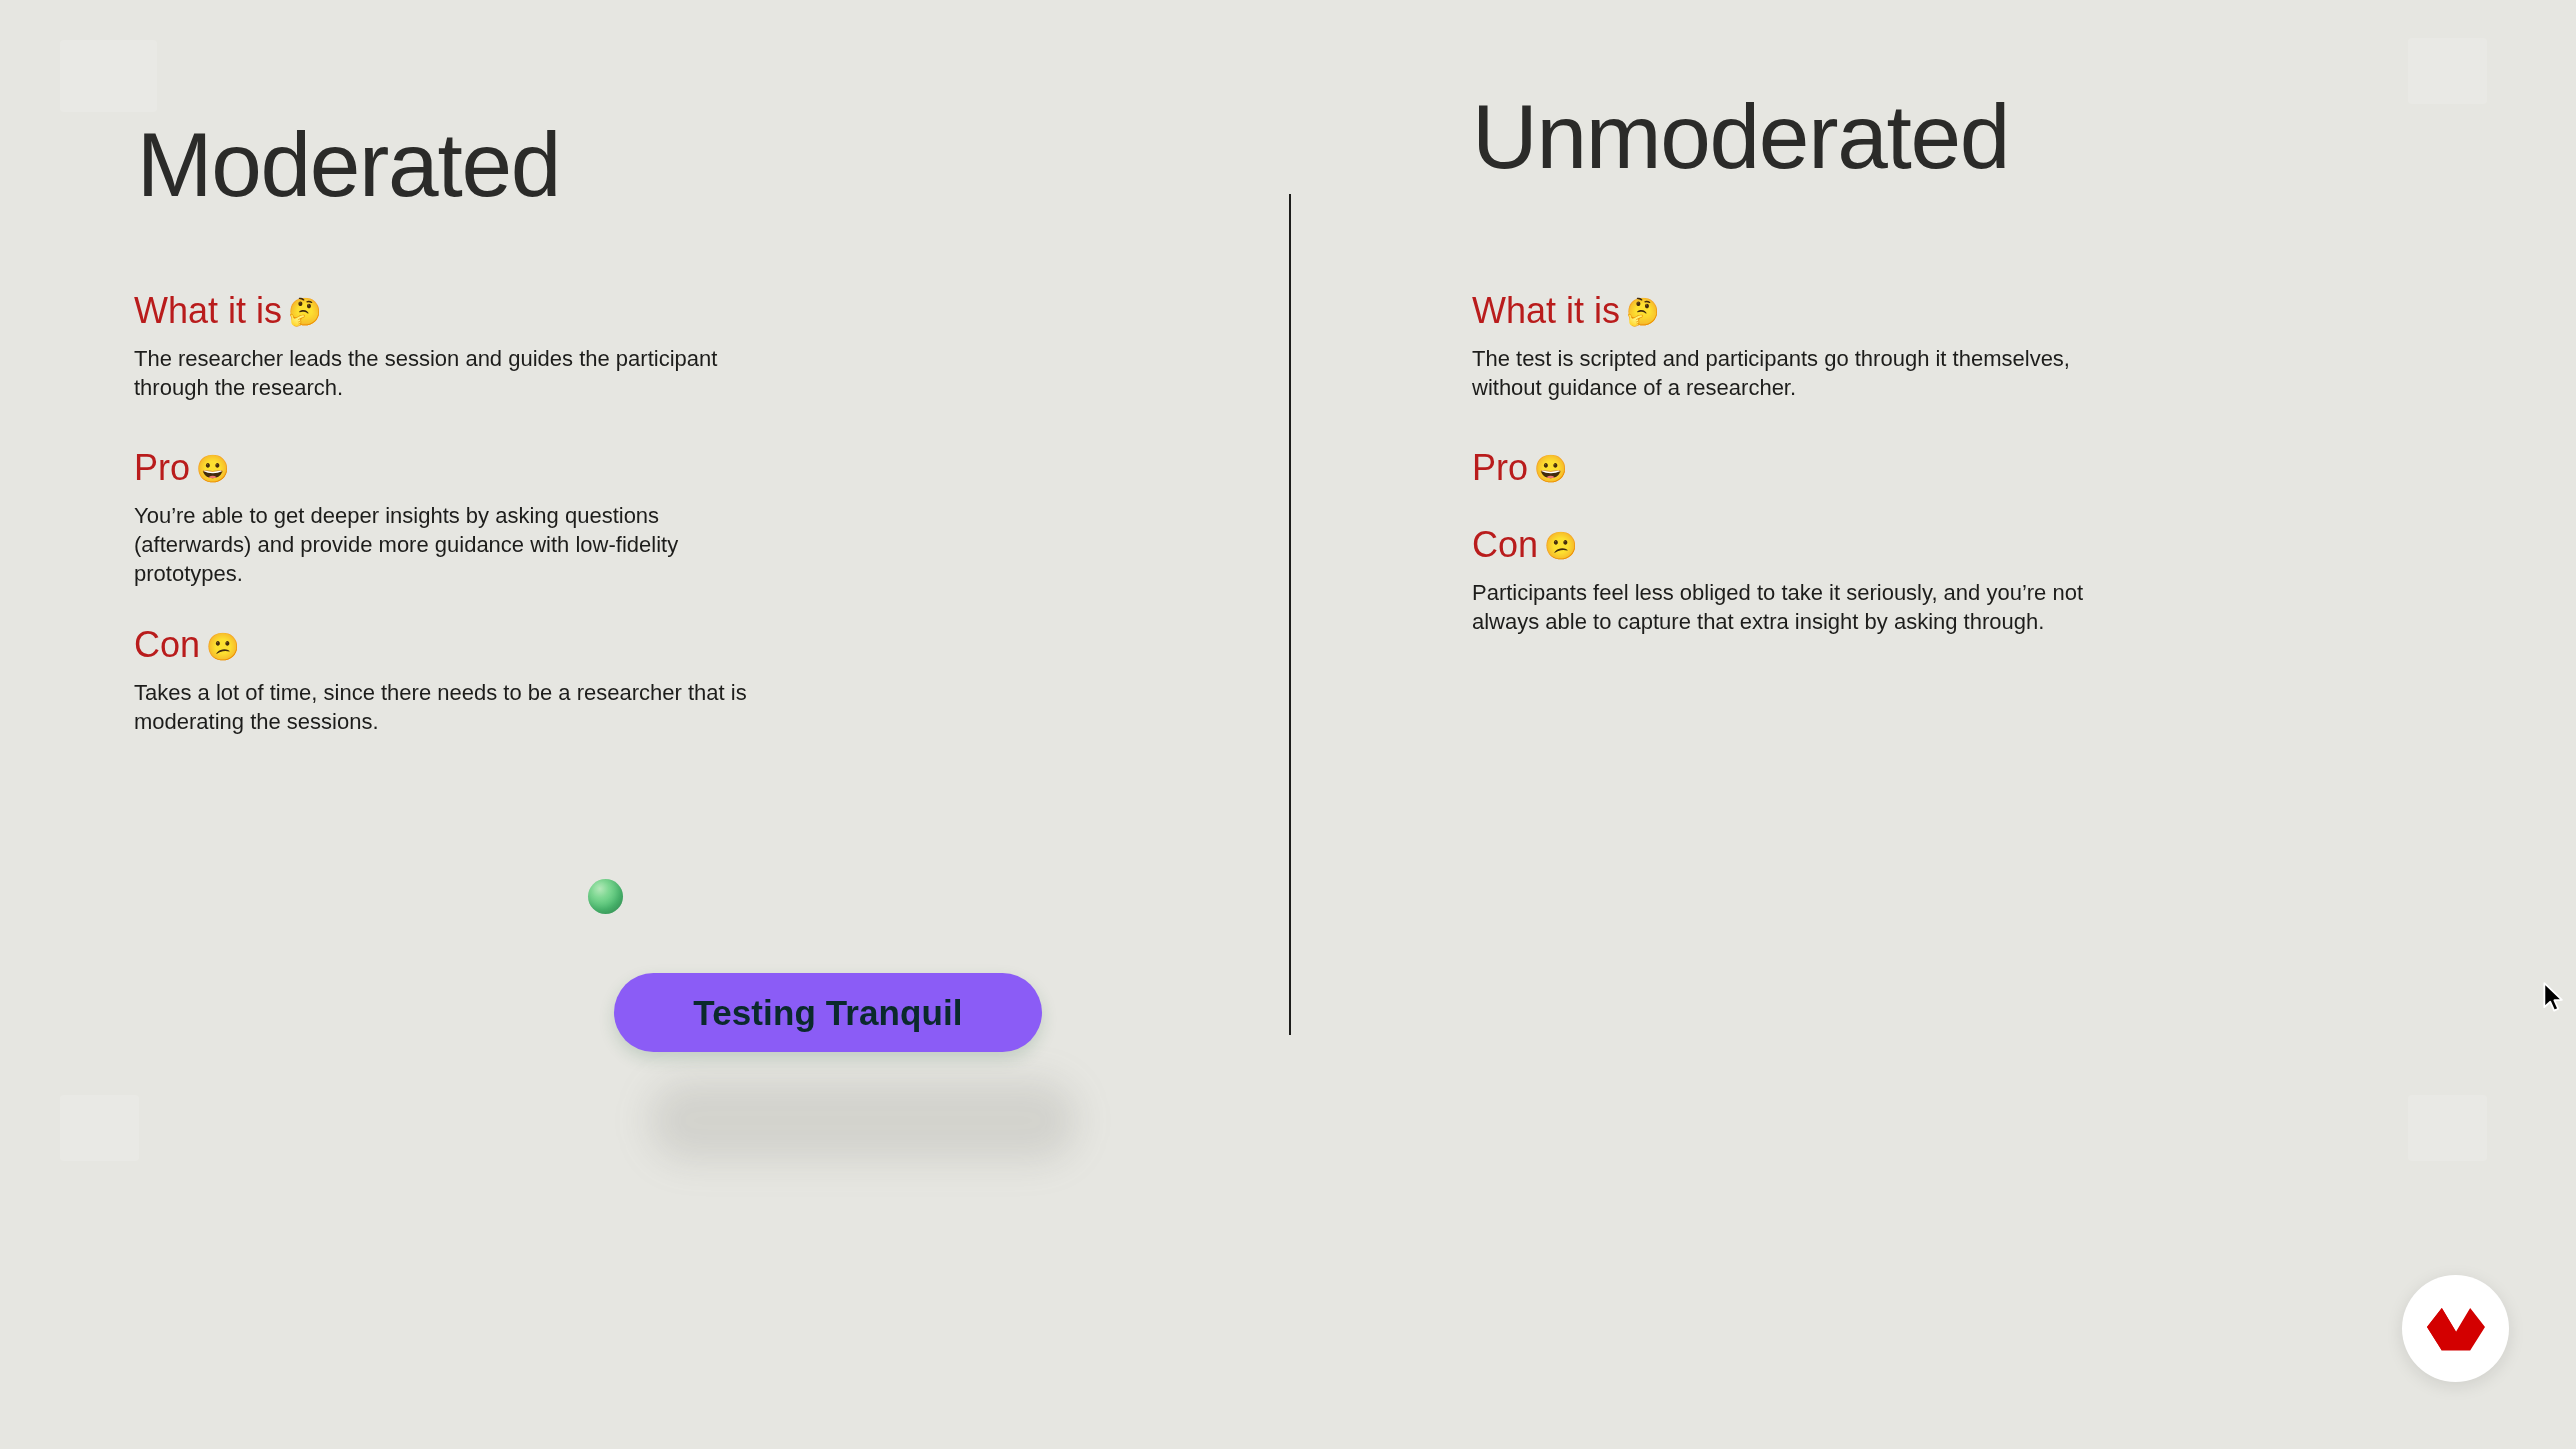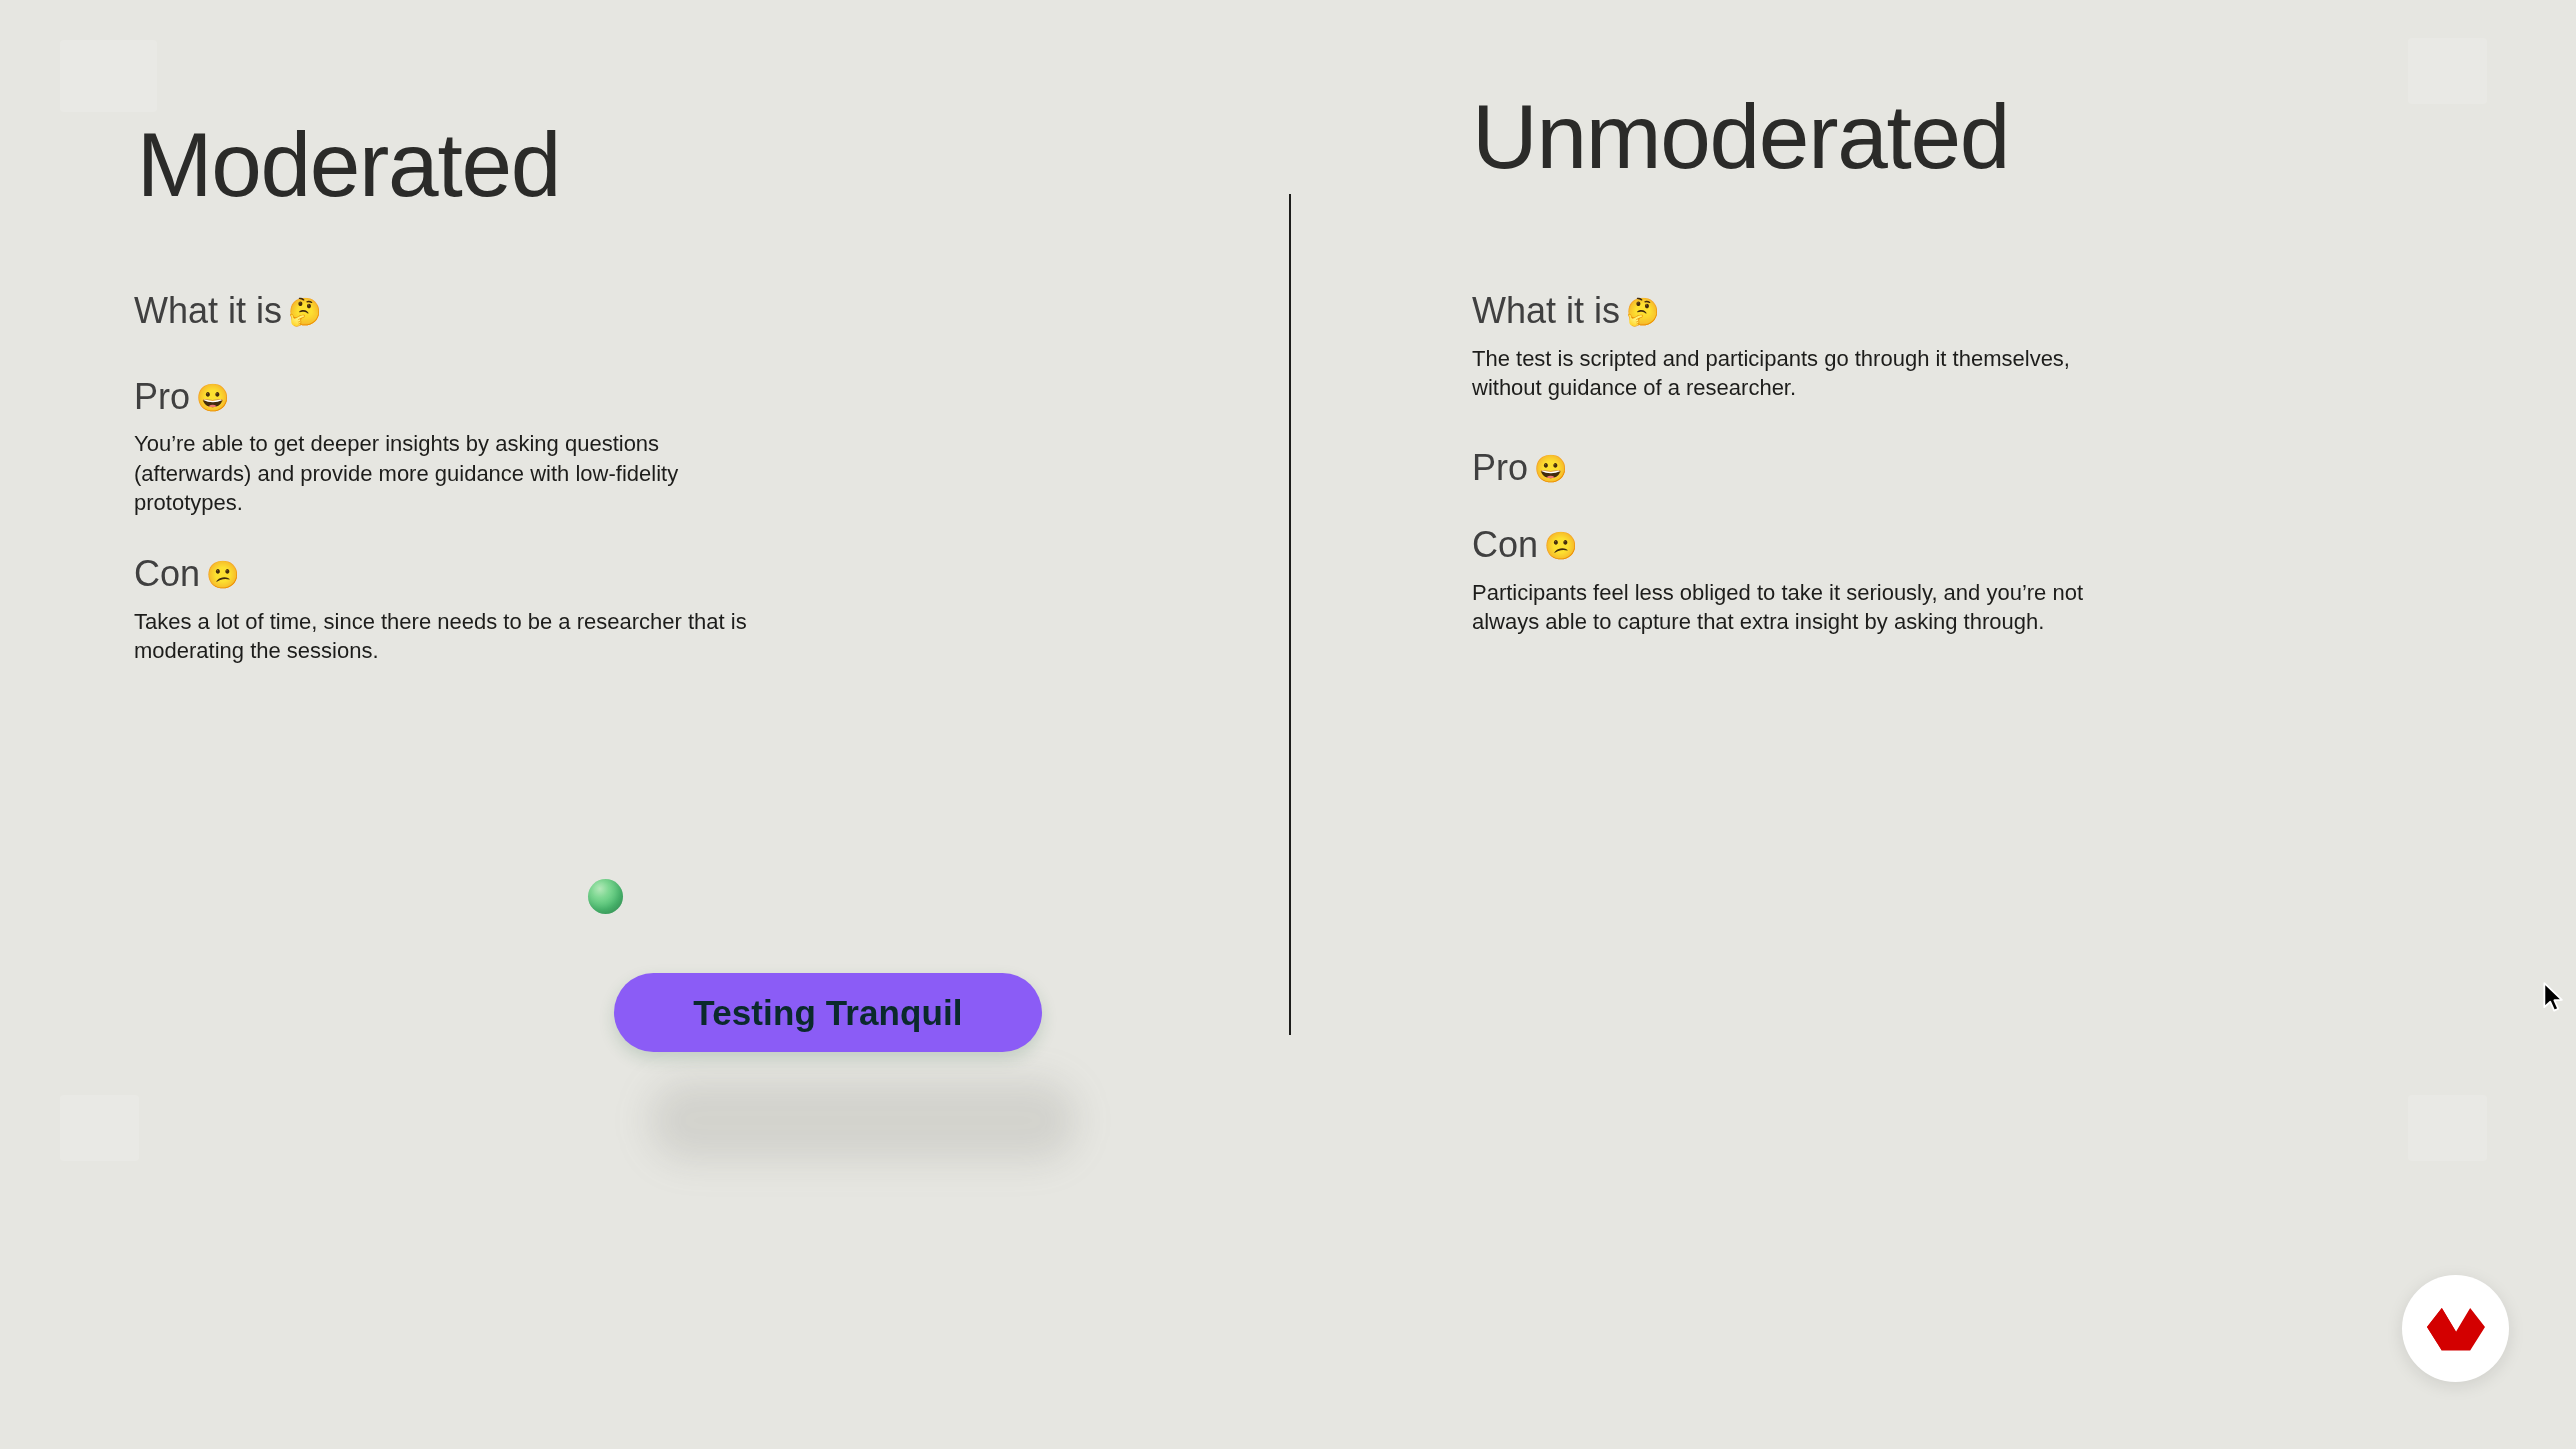--- a/index.html
+++ b/index.html
@@ -68,21 +68,21 @@
     width: 100%;
   }
 
   .section { margin-bottom: 0; }
 
   .section-head {
     margin: 0;
     font-size: 36px;
     line-height: 1.08;
     font-weight: 400;
-    color: #404040;
+    color: #b91c1c;
     display: flex;
     align-items: center;
     white-space: nowrap;
   }
   .section-head .head-text { display: inline-block; }
   .section-head .head-emoji {
     display: inline-block;
     font-size: 27px;
     line-height: 1;
     margin-left: 6.7px;
@@ -187,20 +187,21 @@
   <div class="column" id="col-moderated">
     <h1 class="col-title">Moderated</h1>
 
     <div class="sections">
 
       <div class="section">
         <h2 class="section-head">
           <span class="head-text">What it is</span>
           <span class="head-emoji">🤔</span>
         </h2>
+        <p class="section-body">The researcher leads the session and guides the participant through the research.</p>
       </div>
 
       <div class="sp-1"></div>
 
       <div class="section">
         <h2 class="section-head">
           <span class="head-text">Pro</span>
           <span class="head-emoji">😀</span>
         </h2>
         <p class="section-body">You’re able to get deeper insights by asking questions (afterwards) and provide more guidance with low-fidelity prototypes.</p>

